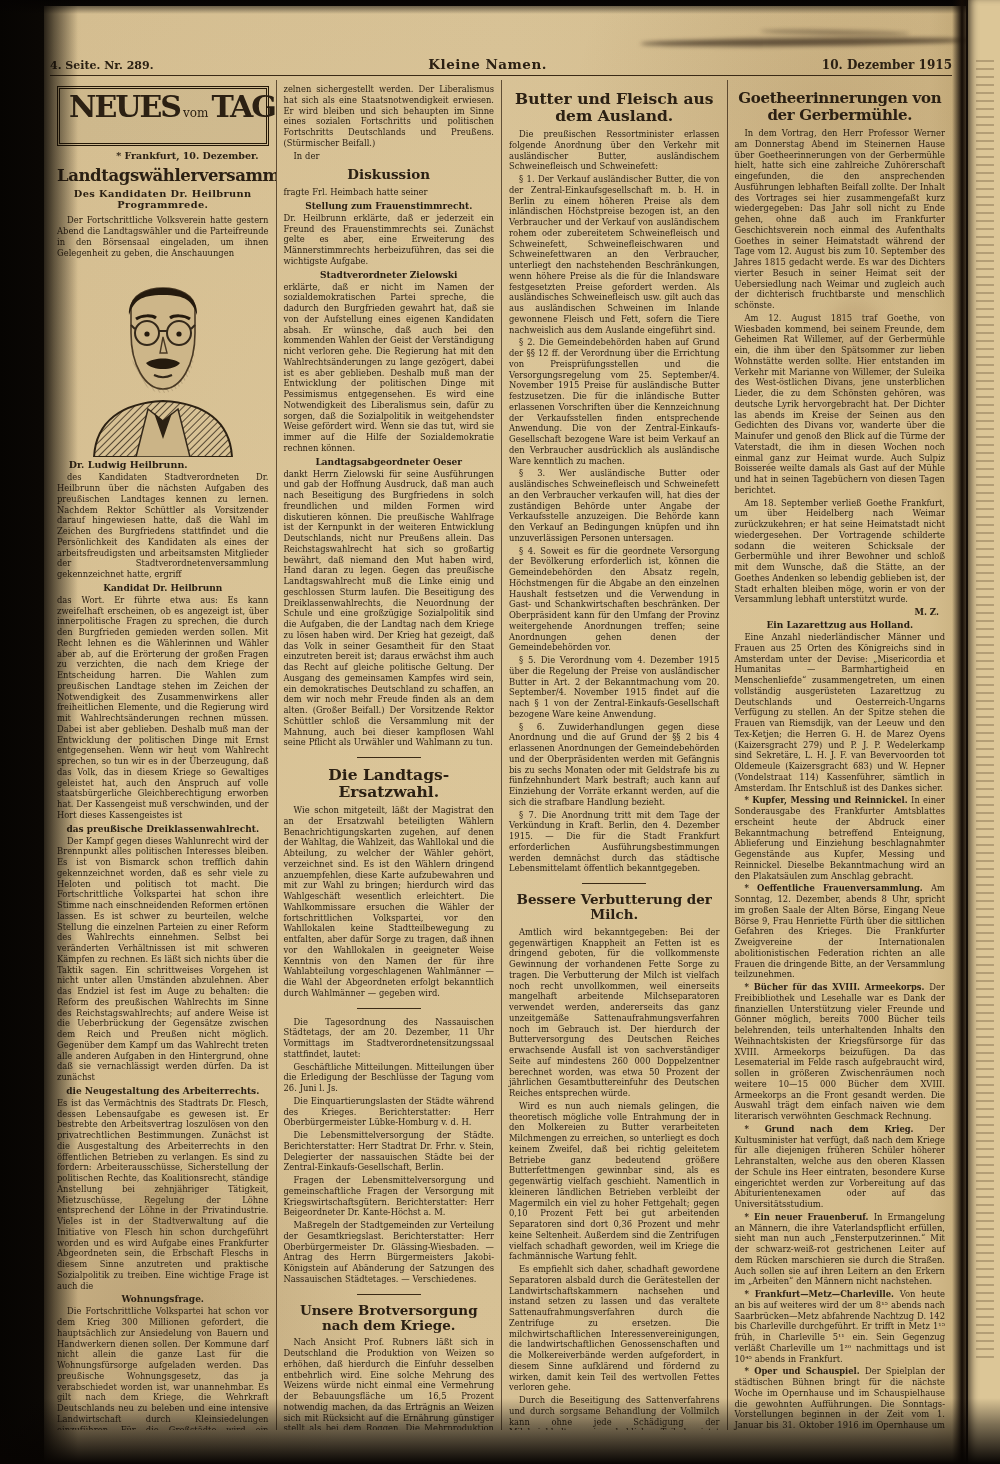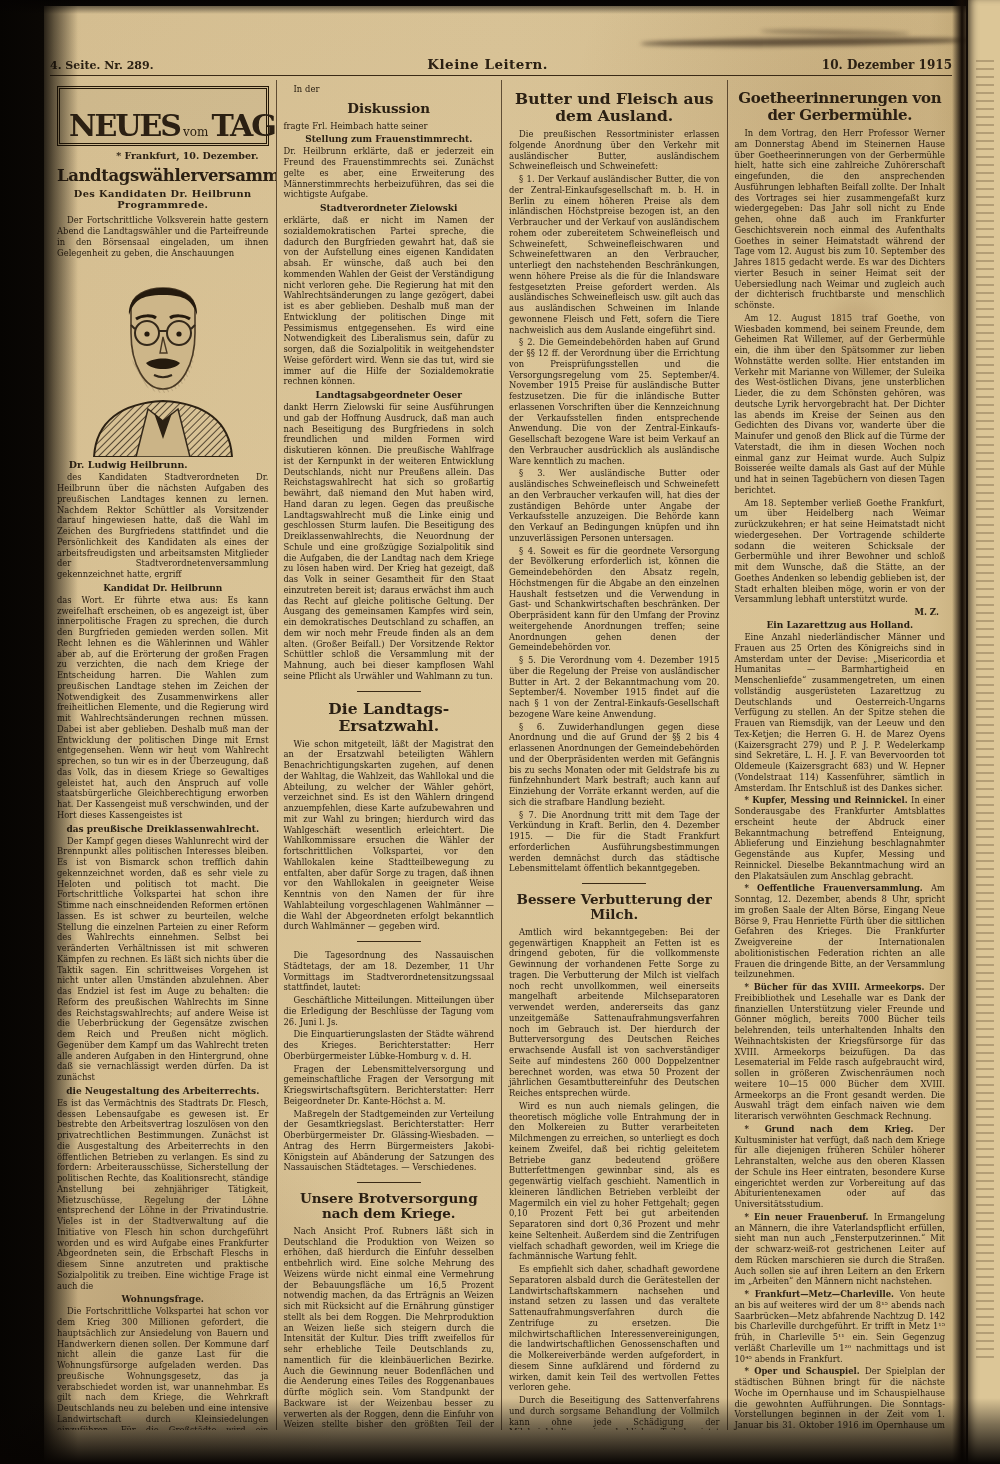--- a/index.html
+++ b/index.html
@@ -52,39 +52,39 @@
   .heading{font-weight:bold;text-align:center;line-height:1.1;margin:6px 0 5px 0;}
   .heading.lg{font-size:15.5px;}
   .heading.md{font-size:13.5px;}
   .heading.sm{font-size:15px;letter-spacing:-.3px;}
   .divider{width:64px;border-top:1.5px solid #3a2a16;margin:9px auto 8px auto;}
   .dateline{font-weight:bold;font-size:9.5px;text-align:right;margin:4px 10px 4px 0;}
   .sig{font-size:8.6px;text-align:right;margin:0 6px 3px 0;font-weight:bold;}
 
   
   .masthead-box{border:3px double #241808;margin:2px 0 2px 0;padding:4px 5px;
-        display:flex;align-items:flex-end;gap:4px;background:rgba(0,0,0,.03);}
+        display:flex;align-items:flex-start;gap:4px;background:rgba(0,0,0,.03);}
   .mh-words{display:flex;align-items:baseline;gap:3px;flex:1;justify-content:center;}
   .mh-big{font-weight:bold;font-size:30px;letter-spacing:-2px;line-height:.9;}
   .mh-small{font-weight:normal;font-size:12px;}
 
   
   .portrait{margin:3px auto 2px auto;width:188px;text-align:left;}
   .portrait svg{display:block;margin:0 auto;}
   .portrait .cap{font-weight:bold;font-size:9.5px;margin-top:2px;}
 </style>
 </head>
 <body>
 
 <div class="page">
   <div class="paper"></div>
 
   <div class="hdr">
     <span class="l">4. Seite. Nr. 289.</span>
-    <span class="c">Kleine Leitern.</span>
+    <span class="c">Kleine Namen.</span>
     <span class="r">10. Dezember 1915</span>
   </div>
 
   <div class="cols" id="cols">
       <div class="col">
         <div class="masthead-box">
           <svg width="40" height="46" viewBox="0 0 52 58">
             <path fill="#241808" d="M26 3c-2 4-1 7 1 9-5-3-12-3-16 0 4 1 6 4 5 8-4-2-8-1-10 3 4 0 6 3 5 7 4-2 7 0 7 4-4 1-6 4-6 8l11-5c1 5-1 9-5 12l8-3-2 8 5-5 5 5-2-8 8 3c-4-3-6-7-5-12l11 5c0-4-2-7-6-8 0-4 3-6 7-4-1-4 1-7 5-7-2-4-6-5-10-3-1-4 1-7 5-8-4-3-11-3-16 0 2-2 3-5 1-9-2 3-4 3-6 0z"></path>
           </svg>
           <span class="mh-words">
@@ -132,36 +132,38 @@
         <div class="crosshead">Kandidat Dr. Heilbrunn</div>
         <p class="para noind">das Wort. Er führte etwa aus: Es kann zweifelhaft erscheinen, ob es angezeigt ist, über innerpolitische Fragen zu sprechen, die durch den Burgfrieden gemieden werden sollen. Mit Recht lehnen es die Wählerinnen und Wähler aber ab, auf die Erörterung der großen Fragen zu verzichten, die nach dem Kriege der Entscheidung harren. Die Wahlen zum preußischen Landtage stehen im Zeichen der Notwendigkeit des Zusammenwirkens aller freiheitlichen Elemente, und die Regierung wird mit Wahlrechtsänderungen rechnen müssen. Dabei ist aber geblieben. Deshalb muß man der Entwicklung der politischen Dinge mit Ernst entgegensehen. Wenn wir heut vom Wahlrecht sprechen, so tun wir es in der Überzeugung, daß das Volk, das in diesem Kriege so Gewaltiges geleistet hat, auch den Anspruch auf volle staatsbürgerliche Gleichberechtigung erworben hat. Der Kassengeist muß verschwinden, und der Hort dieses Kassengeistes ist</p>
         <div class="crosshead">das preußische Dreiklassenwahlrecht.</div>
         <p class="para">Der Kampf gegen dieses Wahlunrecht wird der Brennpunkt alles politischen Interesses bleiben. Es ist von Bismarck schon trefflich dahin gekennzeichnet worden, daß es sehr viele zu Heloten und politisch tot macht. Die Fortschrittliche Volkspartei hat schon ihre Stimme nach einschneidenden Reformen ertönen lassen. Es ist schwer zu beurteilen, welche Stellung die einzelnen Parteien zu einer Reform des Wahlrechts einnehmen. Selbst bei veränderten Verhältnissen ist mit schweren Kämpfen zu rechnen. Es läßt sich nichts über die Taktik sagen. Ein schrittweises Vorgehen ist nicht unter allen Umständen abzulehnen. Aber das Endziel ist fest im Auge zu behalten: die Reform des preußischen Wahlrechts im Sinne des Reichstagswahlrechts; auf andere Weise ist die Ueberbrückung der Gegensätze zwischen dem Reich und Preußen nicht möglich. Gegenüber dem Kampf um das Wahlrecht treten alle anderen Aufgaben in den Hintergrund, ohne daß sie vernachlässigt werden dürfen. Da ist zunächst</p>
         <div class="crosshead">die Neugestaltung des Arbeiterrechts.</div>
         <p class="para noind">Es ist das Vermächtnis des Stadtrats Dr. Flesch, dessen Lebensaufgabe es gewesen ist. Er bestrebte den Arbeitsvertrag loszulösen von den privatrechtlichen Bestimmungen. Zunächst ist die Ausgestaltung des Arbeiterrechts in den öffentlichen Betrieben zu verlangen. Es sind zu fordern: Arbeiterausschüsse, Sicherstellung der politischen Rechte, das Koalitionsrecht, ständige Anstellung bei zehnjähriger Tätigkeit, Mietzuschüsse, Regelung der Löhne entsprechend der Löhne in der Privatindustrie. Vieles ist in der Stadtverwaltung auf die Initiative von Flesch hin schon durchgeführt worden und es wird Aufgabe eines Frankfurter Abgeordneten sein, die Erbschaft Fleschs in diesem Sinne anzutreten und praktische Sozialpolitik zu treiben. Eine wichtige Frage ist auch die</p>
         <div class="crosshead">Wohnungsfrage.</div>
         <p class="para">Die Fortschrittliche Volkspartei hat schon vor dem Krieg 300 Millionen gefordert, die hauptsächlich zur Ansiedelung von Bauern und Handwerkern dienen sollen. Der Kommune darf nicht allein die ganze Last für die Wohnungsfürsorge aufgeladen werden. Das preußische Wohnungsgesetz, das ja verabschiedet worden ist, war unannehmbar. Es gilt nach dem Kriege, die Wehrkraft Deutschlands neu zu beleben und eine intensive Landwirtschaft durch Kleinsiedelungen einzuführen. Für die Großstädte wird ein großzügiges Wohnungsgesetz verlangt, das mit der immer steigenden Bodenspekulation aufräumt und gesunde Wohnungen zu erträglichen Preisen schafft. Die Schulfrage darf dabei nicht nur den Gemeinden aufgebürdet werden. Eine</p>
       </div>
       <div class="col">
+        <p class="para noind">zelnen sichergestellt werden. Der Liberalismus hat sich als eine Staatsnotwendigkeit erwiesen. Er wird bleiben und sich behaupten im Sinne eines sozialen Fortschritts und politischen Fortschritts Deutschlands und Preußens. (Stürmischer Beifall.)</p>
         <p class="para">In der</p>
         <div class="heading md">Diskussion</div>
         <p class="para noind">fragte Frl. Heimbach hatte seiner</p>
         <div class="crosshead">Stellung zum Frauenstimmrecht.</div>
         <p class="para noind">Dr. Heilbrunn erklärte, daß er jederzeit ein Freund des Frauenstimmrechts sei. Zunächst gelte es aber, eine Erweiterung des Männerstimmrechts herbeizuführen, das sei die wichtigste Aufgabe.</p>
         <div class="crosshead">Stadtverordneter Zielowski</div>
         <p class="para noind">erklärte, daß er nicht im Namen der sozialdemokratischen Partei spreche, die dadurch den Burgfrieden gewahrt hat, daß sie von der Aufstellung eines eigenen Kandidaten absah. Er wünsche, daß auch bei den kommenden Wahlen der Geist der Verständigung nicht verloren gehe. Die Regierung hat mit den Wahlrechtsänderungen zu lange gezögert, dabei ist es aber geblieben. Deshalb muß man der Entwicklung der politischen Dinge mit Pessimismus entgegensehen. Es wird eine Notwendigkeit des Liberalismus sein, dafür zu sorgen, daß die Sozialpolitik in weitgehendster Weise gefördert wird. Wenn sie das tut, wird sie immer auf die Hilfe der Sozialdemokratie rechnen können.</p>
         <div class="crosshead">Landtagsabgeordneter Oeser</div>
         <p class="para noind">dankt Herrn Zielowski für seine Ausführungen und gab der Hoffnung Ausdruck, daß man auch nach Beseitigung des Burgfriedens in solch freundlichen und milden Formen wird diskutieren können. Die preußische Wahlfrage ist der Kernpunkt in der weiteren Entwicklung Deutschlands, nicht nur Preußens allein. Das Reichstagswahlrecht hat sich so großartig bewährt, daß niemand den Mut haben wird, Hand daran zu legen. Gegen das preußische Landtagswahlrecht muß die Linke einig und geschlossen Sturm laufen. Die Beseitigung des Dreiklassenwahlrechts, die Neuordnung der Schule und eine großzügige Sozialpolitik sind die Aufgaben, die der Landtag nach dem Kriege zu lösen haben wird. Der Krieg hat gezeigt, daß das Volk in seiner Gesamtheit für den Staat einzutreten bereit ist; daraus erwächst ihm auch das Recht auf gleiche politische Geltung. Der Ausgang des gemeinsamen Kampfes wird sein, ein demokratisches Deutschland zu schaffen, an dem wir noch mehr Freude finden als an dem alten. (Großer Beifall.) Der Vorsitzende Rektor Schüttler schloß die Versammlung mit der Mahnung, auch bei dieser kampflosen Wahl seine Pflicht als Urwähler und Wahlmann zu tun.</p>
         <div class="divider"></div>
         <div class="heading lg">Die Landtags-Ersatzwahl.</div>
         <p class="para">Wie schon mitgeteilt, läßt der Magistrat den an der Ersatzwahl beteiligten Wählern Benachrichtigungskarten zugehen, auf denen der Wahltag, die Wahlzeit, das Wahllokal und die Abteilung, zu welcher der Wähler gehört, verzeichnet sind. Es ist den Wählern dringend anzuempfehlen, diese Karte aufzubewahren und mit zur Wahl zu bringen; hierdurch wird das Wahlgeschäft wesentlich erleichtert. Die Wahlkommissare ersuchen die Wähler der fortschrittlichen Volkspartei, vor den Wahllokalen keine Stadtteilbewegung zu entfalten, aber dafür Sorge zu tragen, daß ihnen vor den Wahllokalen in geeigneter Weise Kenntnis von den Namen der für ihre Wahlabteilung vorgeschlagenen Wahlmänner — die Wahl der Abgeordneten erfolgt bekanntlich durch Wahlmänner — gegeben wird.</p>
         <div class="divider"></div>
-        <p class="para">Die Tagesordnung des Nassauischen Städtetags, der am 18. Dezember, 11 Uhr Vormittags im Stadtverordnetensitzungssaal stattfindet, lautet:</p>
+        <p class="para">Die Tagesordnung des Nassauischen Städtetags, der am 20. Dezember, 11 Uhr Vormittags im Stadtverordnetensitzungssaal stattfindet, lautet:</p>
         <p class="para">Geschäftliche Mitteilungen. Mitteilungen über die Erledigung der Beschlüsse der Tagung vom 26. Juni l. Js.</p>
         <p class="para">Die Einquartierungslasten der Städte während des Krieges. Berichterstatter: Herr Oberbürgermeister Lübke-Homburg v. d. H.</p>
+        <p class="para">Die Lebensmittelversorgung der Städte. Berichterstatter: Herr Stadtrat Dr. Frhr. v. Stein, Delegierter der nassauischen Städte bei der Zentral-Einkaufs-Gesellschaft, Berlin.</p>
         <p class="para">Fragen der Lebensmittelversorgung und gemeinschaftliche Fragen der Versorgung mit Kriegswirtschaftsgütern. Berichterstatter: Herr Beigeordneter Dr. Kante-Höchst a. M.</p>
         <p class="para">Maßregeln der Stadtgemeinden zur Verteilung der Gesamtkriegslast. Berichterstatter: Herr Oberbürgermeister Dr. Glässing-Wiesbaden. — Antrag des Herrn Bürgermeisters Jakobi-Königstein auf Abänderung der Satzungen des Nassauischen Städtetages. — Verschiedenes.</p>
         <div class="divider"></div>
         <div class="heading md">Unsere Brotversorgung nach dem Kriege.</div>
         <p class="para">Nach Ansicht Prof. Rubners läßt sich in Deutschland die Produktion von Weizen so erhöhen, daß hierdurch die Einfuhr desselben entbehrlich wird. Eine solche Mehrung des Weizens würde nicht einmal eine Vermehrung der Bebauungsfläche um 16,5 Prozent notwendig machen, da das Erträgnis an Weizen sich mit Rücksicht auf die Ernährung günstiger stellt als bei dem Roggen. Die Mehrproduktion an Weizen ließe sich steigern durch die Intensität der Kultur. Dies trifft zweifellos für sehr erhebliche Teile Deutschlands zu, namentlich für die kleinbäuerlichen Bezirke. Auch die Gewinnung neuer Bodenflächen und die Aenderung eines Teiles des Roggenanbaues dürfte möglich sein. Vom Standpunkt der Backware ist der Weizenbau besser zu verwerten als der Roggen, denn die Einfuhr von Weizen stellte bisher den größten Teil der Brotgetreidezufuhr dar. Die Umstellung des Anbaues wird freilich nur allmählich durchzuführen sein und setzt eine planmäßige Förderung der Saatzucht, der Düngung und der Bodenbearbeitung voraus.</p>
       </div>
       <div class="col">
         <div class="heading lg">Butter und Fleisch aus dem Ausland.</div>
         <p class="para">Die preußischen Ressortminister erlassen folgende Anordnung über den Verkehr mit ausländischer Butter, ausländischem Schweinefleisch und Schweinefett:</p>
         <p class="para">§ 1. Der Verkauf ausländischer Butter, die von der Zentral-Einkaufsgesellschaft m. b. H. in Berlin zu einem höheren Preise als dem inländischen Höchstpreise bezogen ist, an den Verbraucher und der Verkauf von ausländischem rohem oder zubereitetem Schweinefleisch und Schweinefett, Schweinefleischwaren und Schweinefettwaren an den Verbraucher, unterliegt den nachstehenden Beschränkungen, wenn höhere Preise als die für die Inlandsware festgesetzten Preise gefordert werden. Als ausländisches Schweinefleisch usw. gilt auch das aus ausländischen Schweinen im Inlande gewonnene Fleisch und Fett, sofern die Tiere nachweislich aus dem Auslande eingeführt sind.</p>

